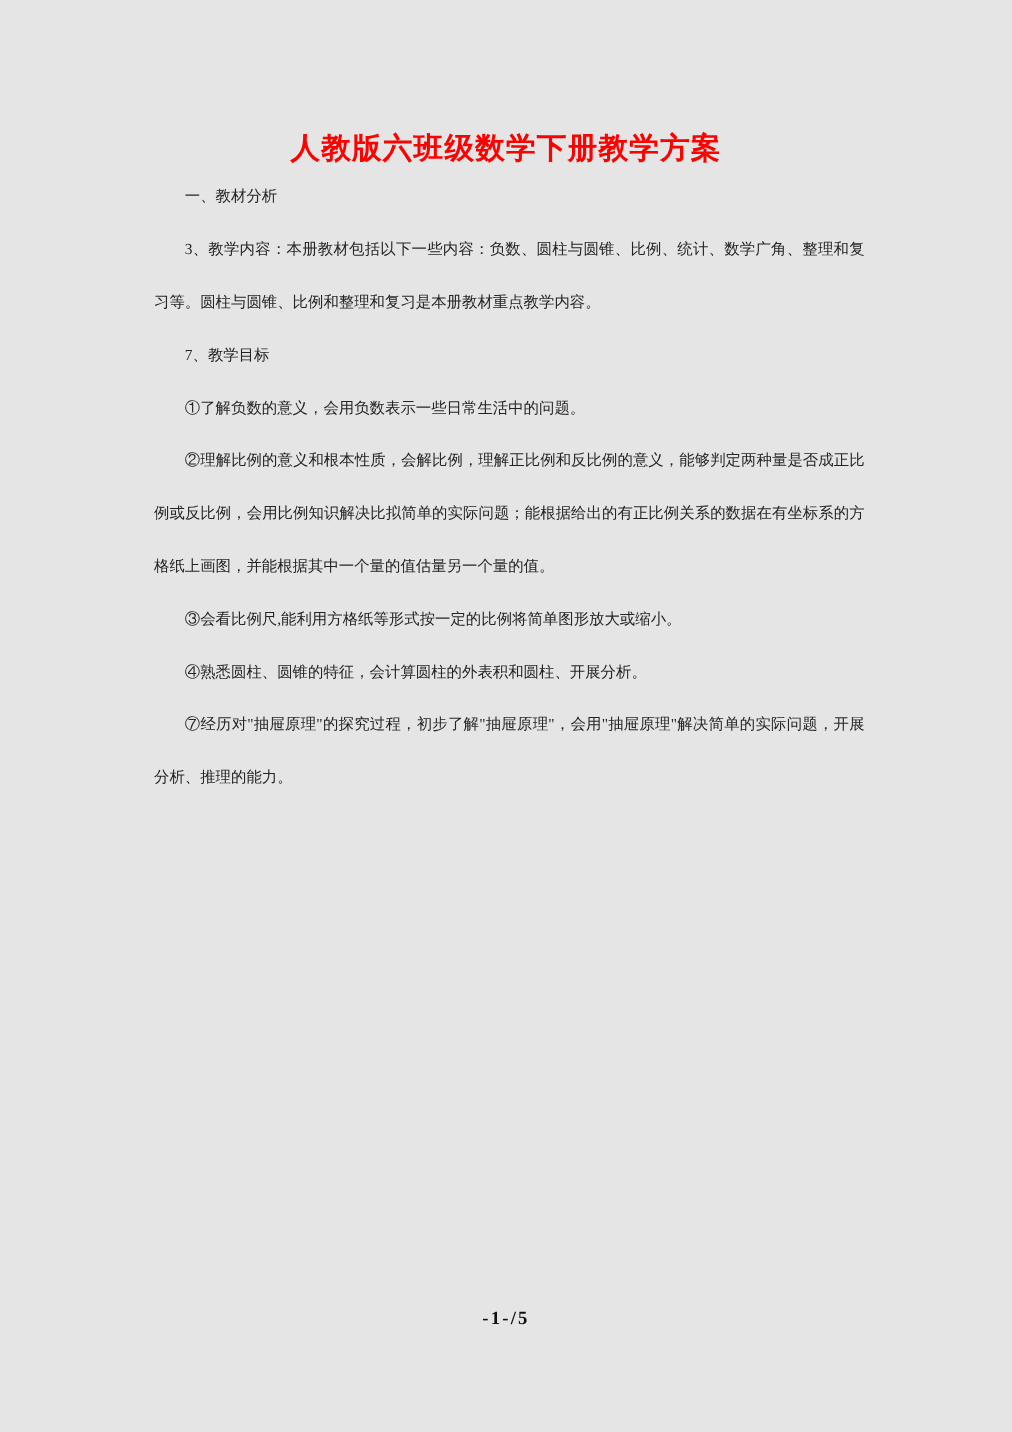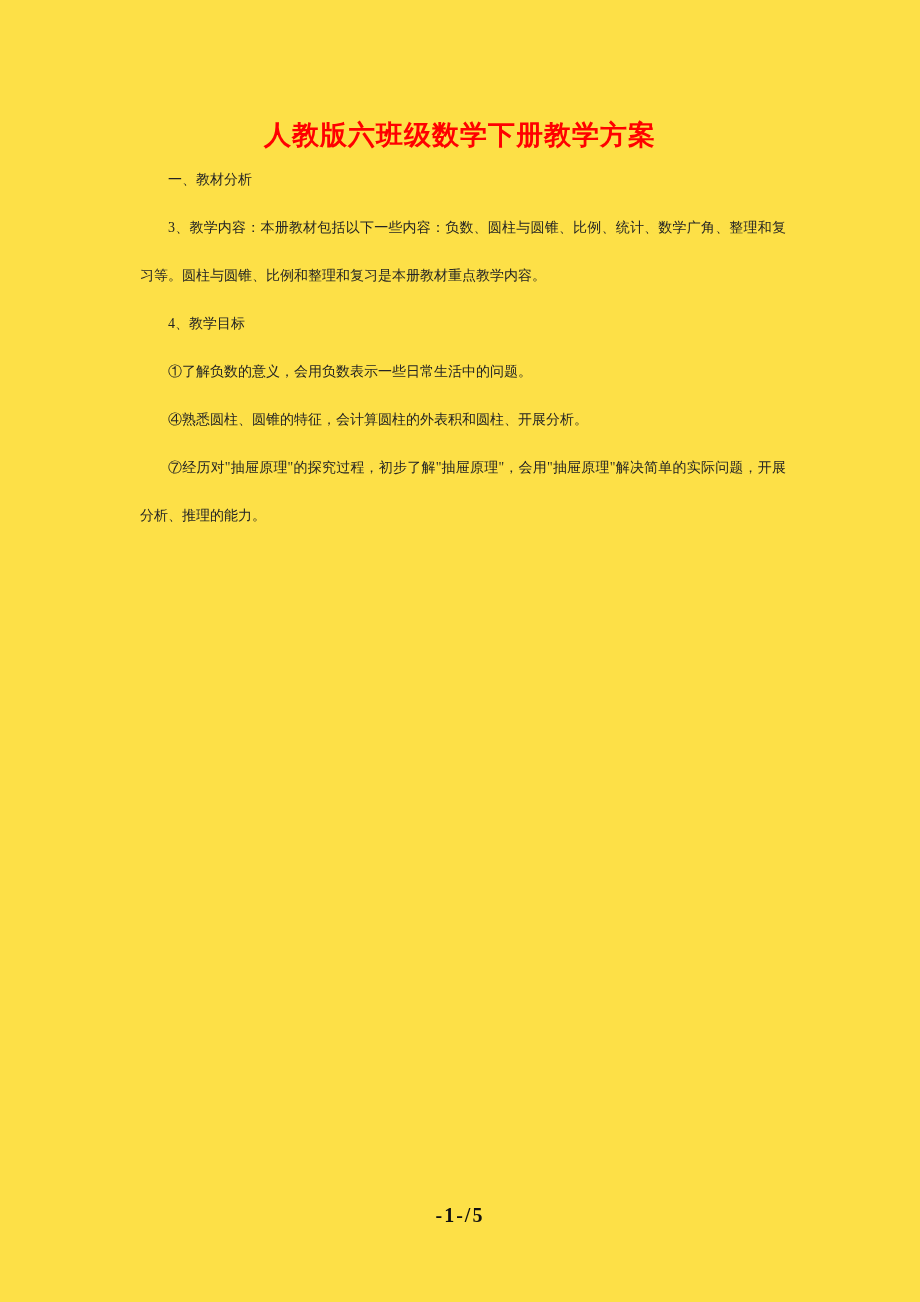--- a/index.html
+++ b/index.html
@@ -4,21 +4,21 @@
 <style>
   html, body {
     margin: 0;
     padding: 0;
     background: #ffffff;
   }
   .page {
     position: relative;
     width: 920px;
     height: 1302px;
-    background: #fde047;
+    background: #e5e5e5;
     overflow: hidden;
     font-family: "Liberation Serif", serif;
   }
   .doc-title {
     position: absolute;
     top: 118px;
     left: 0;
     width: 920px;
     margin: 0;
     text-align: center;
@@ -48,38 +48,39 @@
     word-break: break-all;
   }
   .page-footer {
     position: absolute;
     top: 1188px;
     left: 0;
     width: 920px;
     text-align: center;
     font-family: "Liberation Serif", serif;
     font-weight: bold;
-    font-size: 20px;
+    font-size: 17px;
     line-height: 22px;
     letter-spacing: 2px;
     color: #111111;
-    margin-top: 16px;
   }
 </style>
 </head>
 <body>
 
 <div class="page">
 
   <h1 class="doc-title" style="color: rgb(255, 0, 0);">人教版六班级数学下册教学方案</h1>
 
   <div class="doc-body">
     <p>一、教材分析</p>
     <p>3、教学内容：本册教材包括以下一些内容：负数、圆柱与圆锥、比例、统计、数学广角、整理和复习等。圆柱与圆锥、比例和整理和复习是本册教材重点教学内容。</p>
-    <p>4、教学目标</p>
+    <p>7、教学目标</p>
     <p>①了解负数的意义，会用负数表示一些日常生活中的问题。</p>
+    <p>②理解比例的意义和根本性质，会解比例，理解正比例和反比例的意义，能够判定两种量是否成正比例或反比例，会用比例知识解决比拟简单的实际问题；能根据给出的有正比例关系的数据在有坐标系的方格纸上画图，并能根据其中一个量的值估量另一个量的值。</p>
+    <p>③会看比例尺,能利用方格纸等形式按一定的比例将简单图形放大或缩小。</p>
     <p>④熟悉圆柱、圆锥的特征，会计算圆柱的外表积和圆柱、开展分析。</p>
     <p>⑦经历对"抽屉原理"的探究过程，初步了解"抽屉原理"，会用"抽屉原理"解决简单的实际问题，开展分析、推理的能力。</p>
   </div>
 
   <div class="page-footer">-1-/5</div>
 
 </div>
 
 </body></html>

